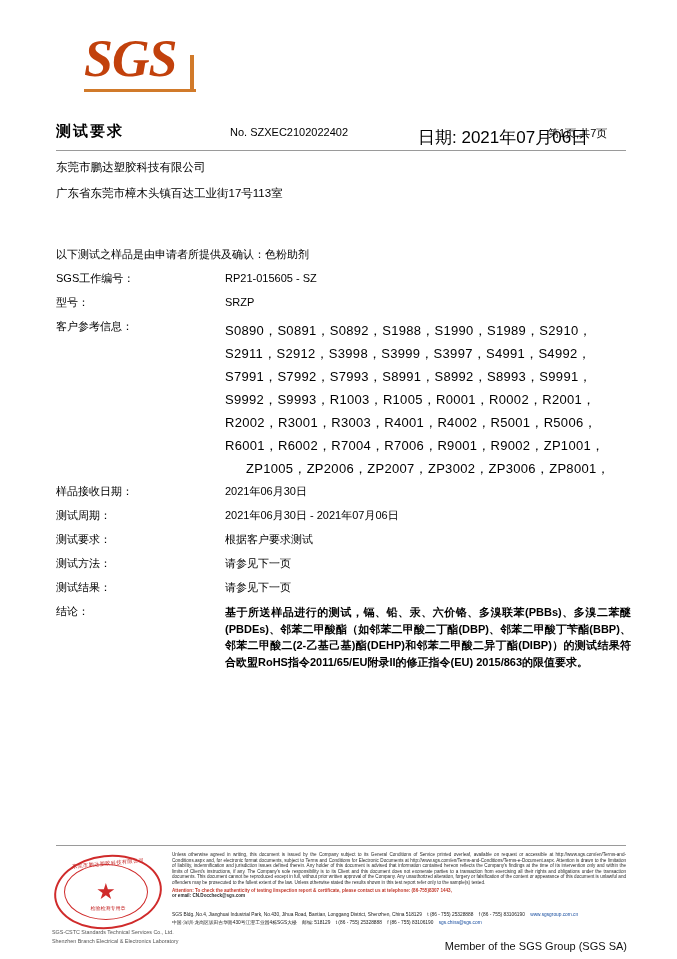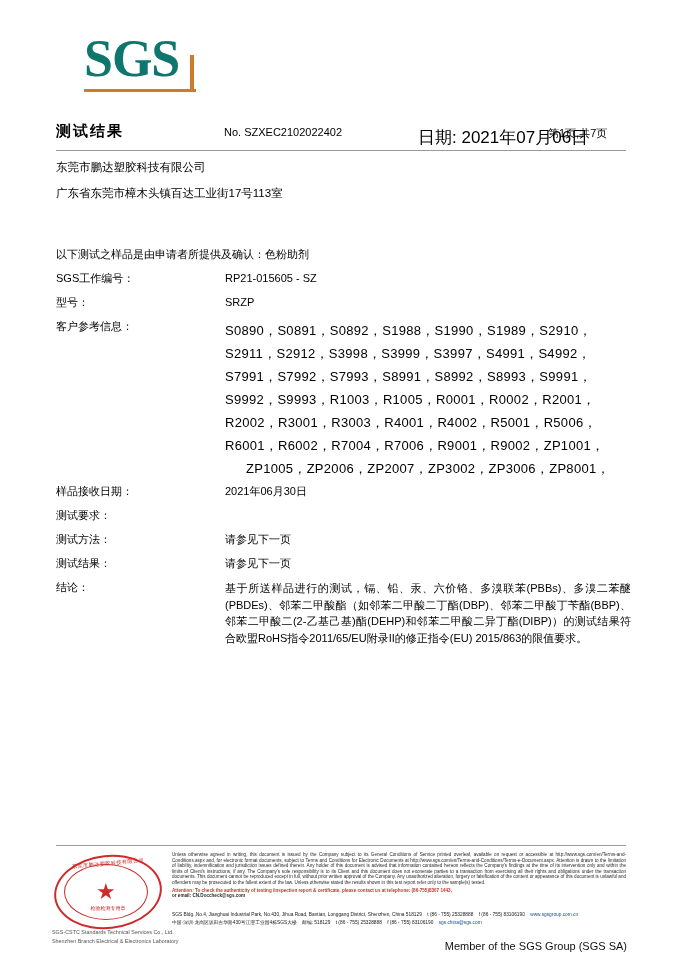--- a/index.html
+++ b/index.html
@@ -28,22 +28,23 @@
     left: 84px;
     top: 33px;
     width: 120px;
     height: 58px;
   }
   .logo-text {
     font-family: "Liberation Serif", "DejaVu Serif", serif;
     font-weight: bold;
     font-size: 52px;
     letter-spacing: -1px;
-    color: #0f766e;
+    color: #c2410c;
     line-height: 52px;
+    font-style: italic;
   }
   .logo-rule {
     position: absolute;
     left: 0;
     top: 56px;
     width: 112px;
     height: 3px;
     background: #d17a2a;
   }
   .logo-bar {
@@ -66,21 +67,21 @@
   .doc-title {
     position: absolute;
     left: 0;
     top: 0;
     font-size: 15px;
     font-weight: bold;
     letter-spacing: 2px;
   }
   .report-no {
     position: absolute;
-    left: 168px;
+    left: 174px;
     top: 4px;
     font-size: 11px;
     text-align: right;
   }
   .report-date {
     position: absolute;
     left: 362px;
     top: 4px;
     font-size: 17px;
   }
@@ -151,20 +152,21 @@
     letter-spacing: 0.3px;
     white-space: nowrap;
   }
   .ref-line.indent {
     padding-left: 21px;
   }
   .conclusion {
     font-size: 11px;
     line-height: 16.5px;
     text-align: justify;
+    font-weight: bold;
   }
 
   
   .hr-bottom {
     position: absolute;
     left: 56px;
     top: 845px;
     width: 570px;
     height: 1px;
     background: #9a9a9a;
@@ -290,21 +292,21 @@
 
 <div class="page">
 
   <div class="logo-block">
     <div class="logo-text">SGS</div>
     <div class="logo-bar"></div>
     <div class="logo-rule"></div>
   </div>
 
   <div class="title-row">
-    <div class="doc-title">测试结果</div>
+    <div class="doc-title">测试要求</div>
     <div class="report-no">No. SZXEC2102022402</div>
     <div class="report-date">日期: 2021年07月06日</div>
     <div class="report-page">第1页,共7页</div>
   </div>
 
   <div class="hr-top"></div>
 
   <div class="company-name">东莞市鹏达塑胶科技有限公司</div>
   <div class="company-addr">广东省东莞市樟木头镇百达工业街17号113室</div>
 
@@ -333,23 +335,28 @@
         <div class="ref-line">R6001，R6002，R7004，R7006，R9001，R9002，ZP1001，</div>
         <div class="ref-line indent">ZP1005，ZP2006，ZP2007，ZP3002，ZP3006，ZP8001，</div>
       </div>
     </div>
 
     <div class="field-row">
       <div class="field-label">样品接收日期：</div>
       <div class="field-value">2021年06月30日</div>
     </div>
 
+    <div class="field-row">
+      <div class="field-label">测试周期：</div>
+      <div class="field-value">2021年06月30日 - 2021年07月06日</div>
+    </div>
 
     <div class="field-row">
       <div class="field-label">测试要求：</div>
+      <div class="field-value">根据客户要求测试</div>
     </div>
 
     <div class="field-row">
       <div class="field-label">测试方法：</div>
       <div class="field-value">请参见下一页</div>
     </div>
 
     <div class="field-row" style="font-family:Liberation Serif, serif;">
       <div class="field-label">测试结果：</div>
       <div class="field-value">请参见下一页</div>

